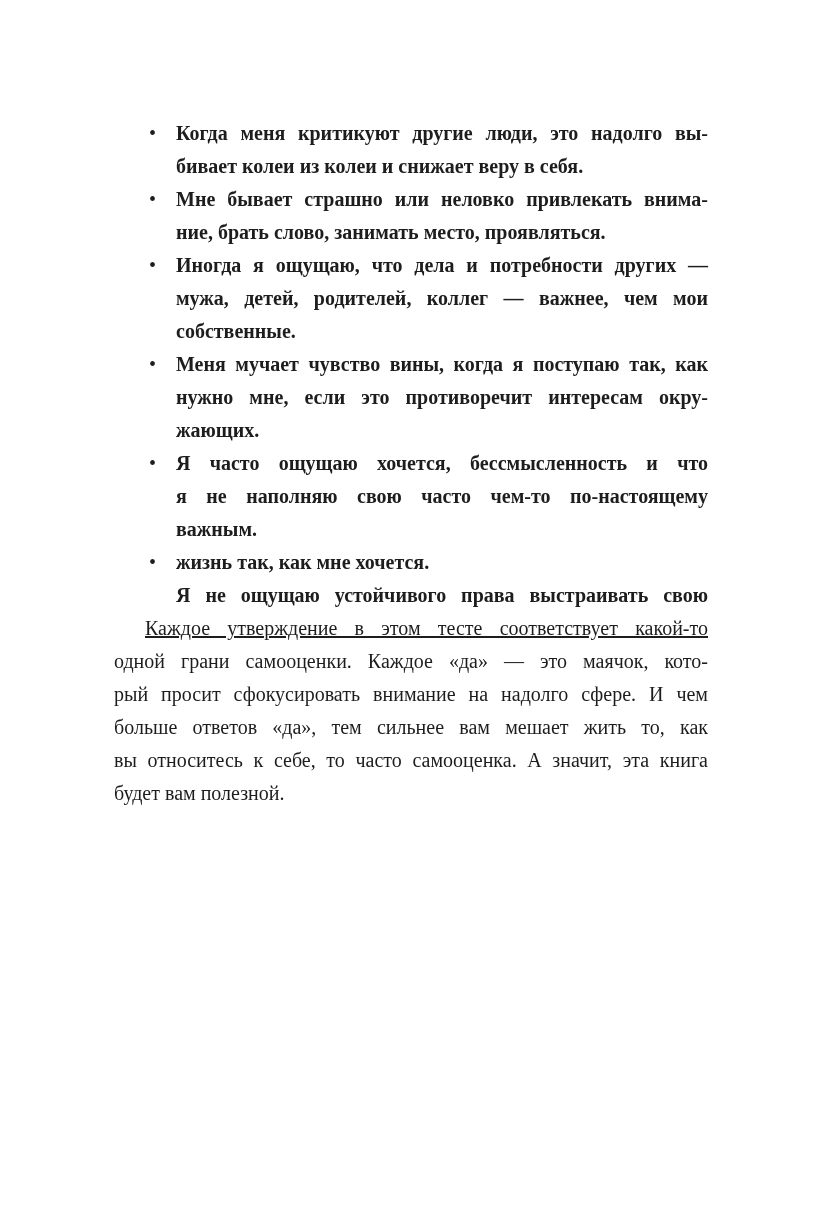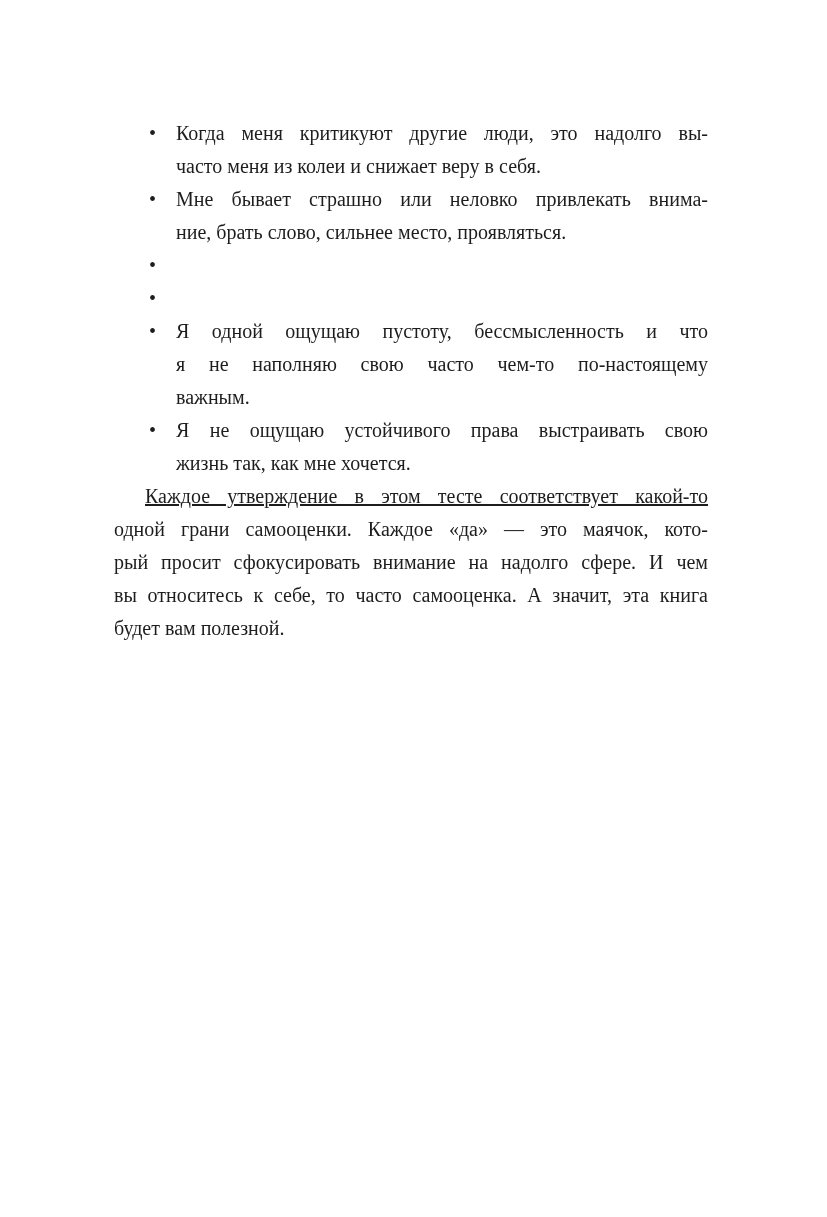--- a/index.html
+++ b/index.html
@@ -41,20 +41,21 @@
     width: 62px;
     box-sizing: border-box;
     padding-left: 35px;
     font-size: 20px;
     line-height: 33px;
     color: #1d1d1d;
   }
   .bullet-text {
     flex: 1 1 auto;
     min-width: 0;
+    font-weight: bold;
   }
   .line {
     text-align: justify;
     text-align-last: justify;
     white-space: normal;
   }
   .line.last {
     text-align-last: left;
   }
   .paragraph .line.indent {
@@ -67,61 +68,72 @@
 
 <div class="page">
   <div class="text-block">
 
     <div class="bullet-list">
 
       <div class="bullet-item">
         <span class="bullet-marker">•</span>
         <div class="bullet-text">
           <div class="line">Когда меня критикуют другие люди, это надолго вы-</div>
-          <div class="line last">часто меня из колеи и снижает веру в себя.</div>
+          <div class="line last">бивает колеи из колеи и снижает веру в себя.</div>
         </div>
       </div>
 
       <div class="bullet-item">
         <span class="bullet-marker">•</span>
         <div class="bullet-text">
           <div class="line">Мне бывает страшно или неловко привлекать внима-</div>
-          <div class="line last">ние, брать слово, сильнее место, проявляться.</div>
+          <div class="line last">ние, брать слово, занимать место, проявляться.</div>
         </div>
       </div>
 
       <div class="bullet-item">
         <span class="bullet-marker">•</span>
-      </div>
-
-      <div class="bullet-item">
-        <span class="bullet-marker">•</span>
+        <div class="bullet-text">
+          <div class="line">Иногда я ощущаю, что дела и потребности других —</div>
+          <div class="line">мужа, детей, родителей, коллег — важнее, чем мои</div>
+          <div class="line last">собственные.</div>
+        </div>
       </div>
 
       <div class="bullet-item">
         <span class="bullet-marker">•</span>
         <div class="bullet-text">
-          <div class="line">Я одной ощущаю пустоту, бессмысленность и что</div>
+          <div class="line">Меня мучает чувство вины, когда я поступаю так, как</div>
+          <div class="line">нужно мне, если это противоречит интересам окру-</div>
+          <div class="line last">жающих.</div>
+        </div>
+      </div>
+
+      <div class="bullet-item">
+        <span class="bullet-marker">•</span>
+        <div class="bullet-text">
+          <div class="line">Я часто ощущаю хочется, бессмысленность и что</div>
           <div class="line">я не наполняю свою часто чем-то по-настоящему</div>
           <div class="line last">важным.</div>
         </div>
       </div>
 
       <div class="bullet-item">
         <span class="bullet-marker">•</span>
         <div class="bullet-text">
+          <div class="line last">жизнь так, как мне хочется.</div>
           <div class="line">Я не ощущаю устойчивого права выстраивать свою</div>
-          <div class="line last">жизнь так, как мне хочется.</div>
         </div>
       </div>
 
     </div>
 
     <div class="paragraph">
       <div class="line indent">Каждое утверждение в этом тесте соответствует какой-то</div>
       <div class="line">одной грани самооценки. Каждое «да» — это маячок, кото-</div>
       <div class="line">рый просит сфокусировать внимание на надолго сфере. И чем</div>
+      <div class="line">больше ответов «да», тем сильнее вам мешает жить то, как</div>
       <div class="line">вы относитесь к себе, то часто самооценка. А значит, эта книга</div>
       <div class="line last">будет вам полезной.</div>
     </div>
 
   </div>
 </div>
 
 </body></html>

